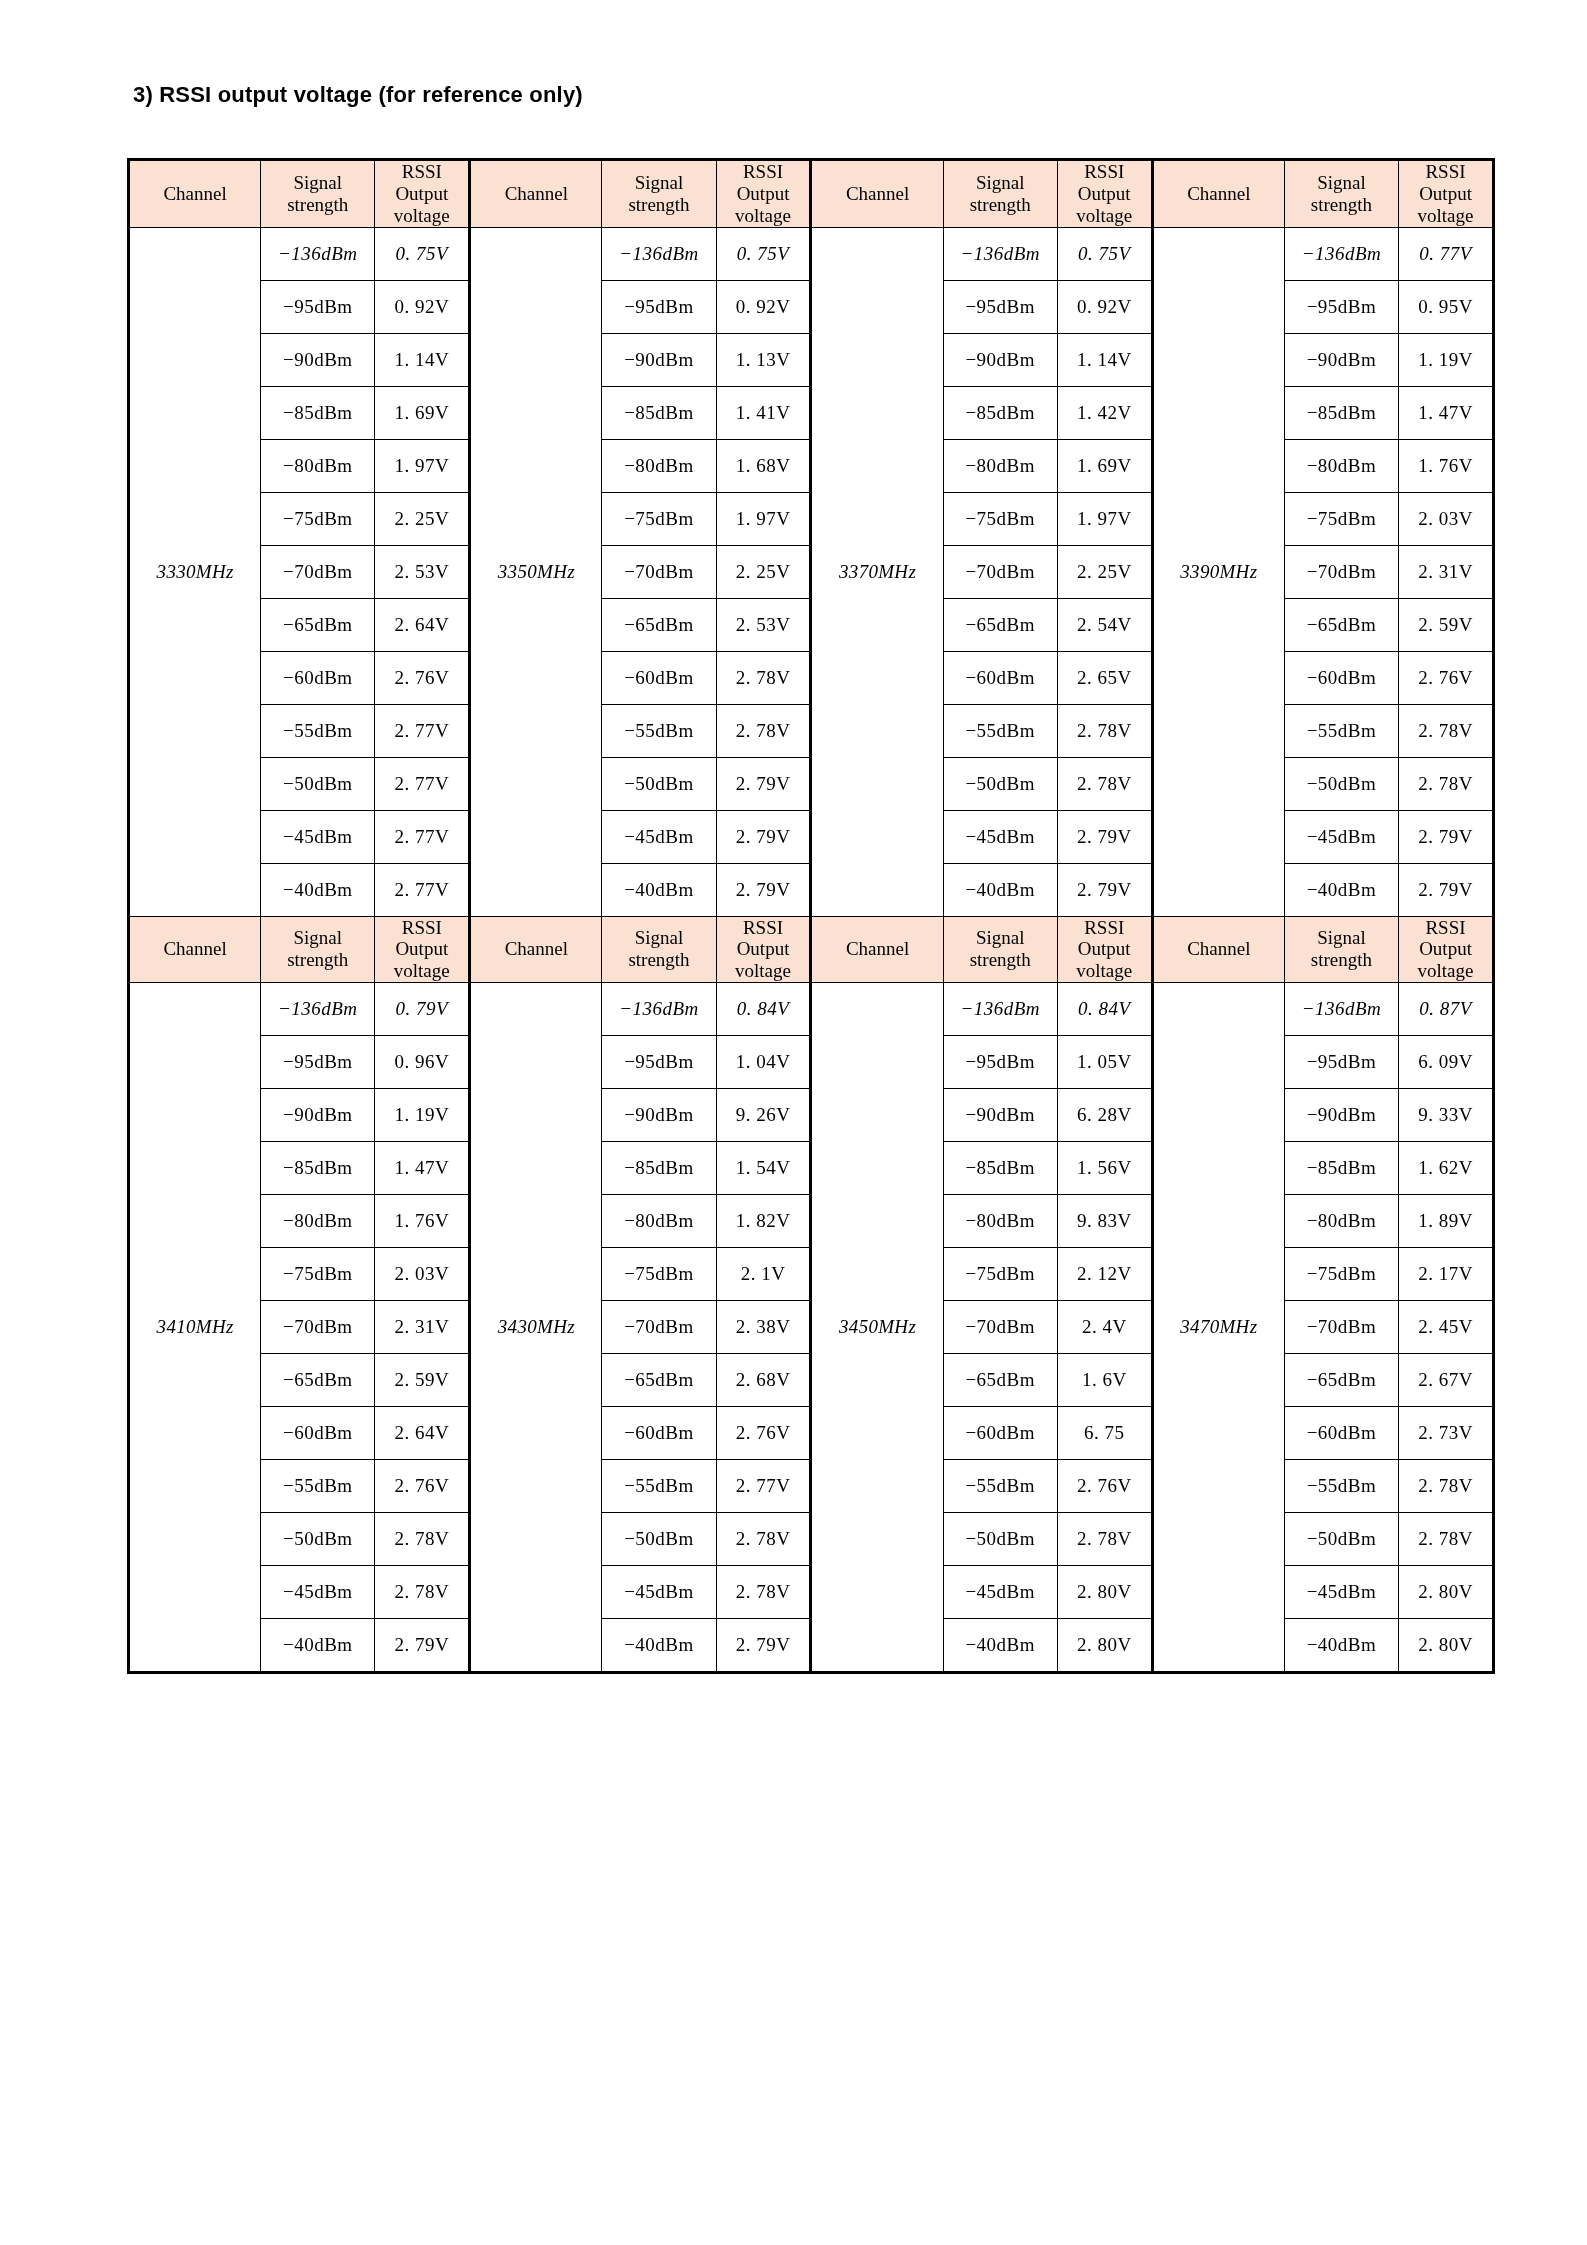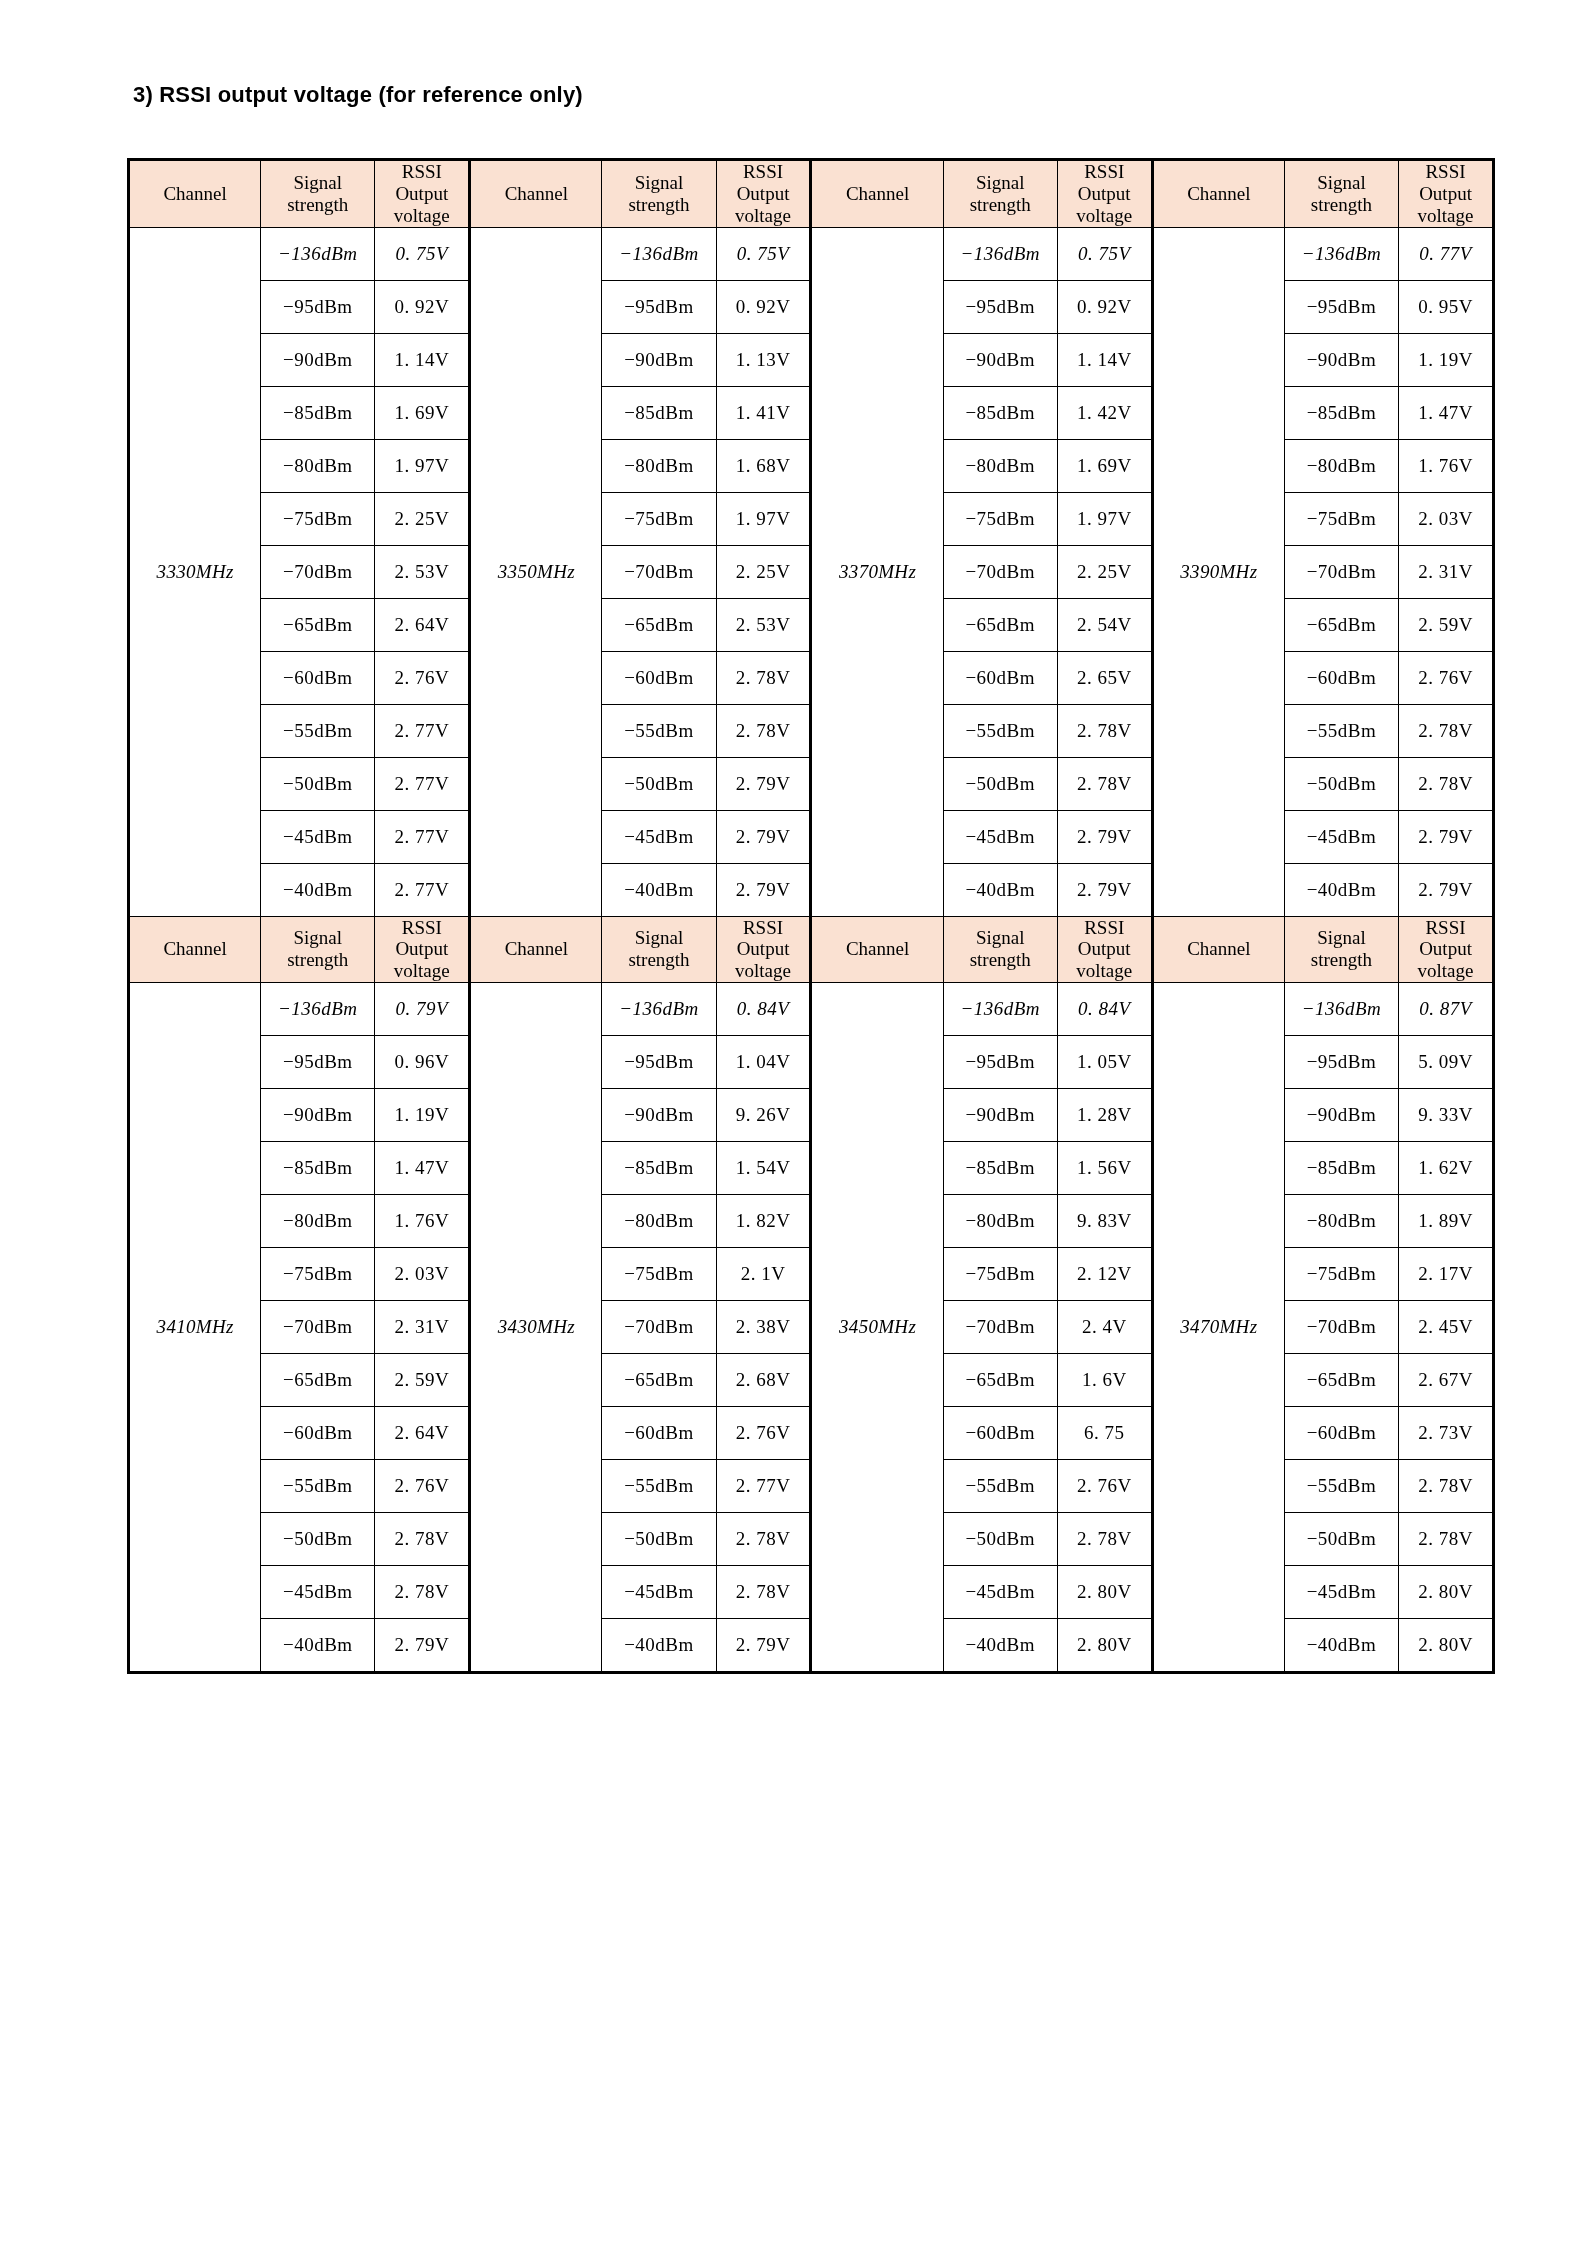--- a/index.html
+++ b/index.html
@@ -338,29 +338,29 @@
             <td class="volt">0. 87V</td>
           </tr>
           <tr>
             <td class="sig">−95dBm</td>
             <td class="volt">0. 96V</td>
             <td class="sig">−95dBm</td>
             <td class="volt">1. 04V</td>
             <td class="sig">−95dBm</td>
             <td class="volt">1. 05V</td>
             <td class="sig">−95dBm</td>
-            <td class="volt">5. 09V</td>
+            <td class="volt">6. 09V</td>
           </tr>
           <tr>
             <td class="sig">−90dBm</td>
             <td class="volt">1. 19V</td>
             <td class="sig">−90dBm</td>
             <td class="volt">9. 26V</td>
             <td class="sig">−90dBm</td>
-            <td class="volt">1. 28V</td>
+            <td class="volt">6. 28V</td>
             <td class="sig">−90dBm</td>
             <td class="volt">9. 33V</td>
           </tr>
           <tr>
             <td class="sig">−85dBm</td>
             <td class="volt">1. 47V</td>
             <td class="sig">−85dBm</td>
             <td class="volt">1. 54V</td>
             <td class="sig">−85dBm</td>
             <td class="volt">1. 56V</td>

